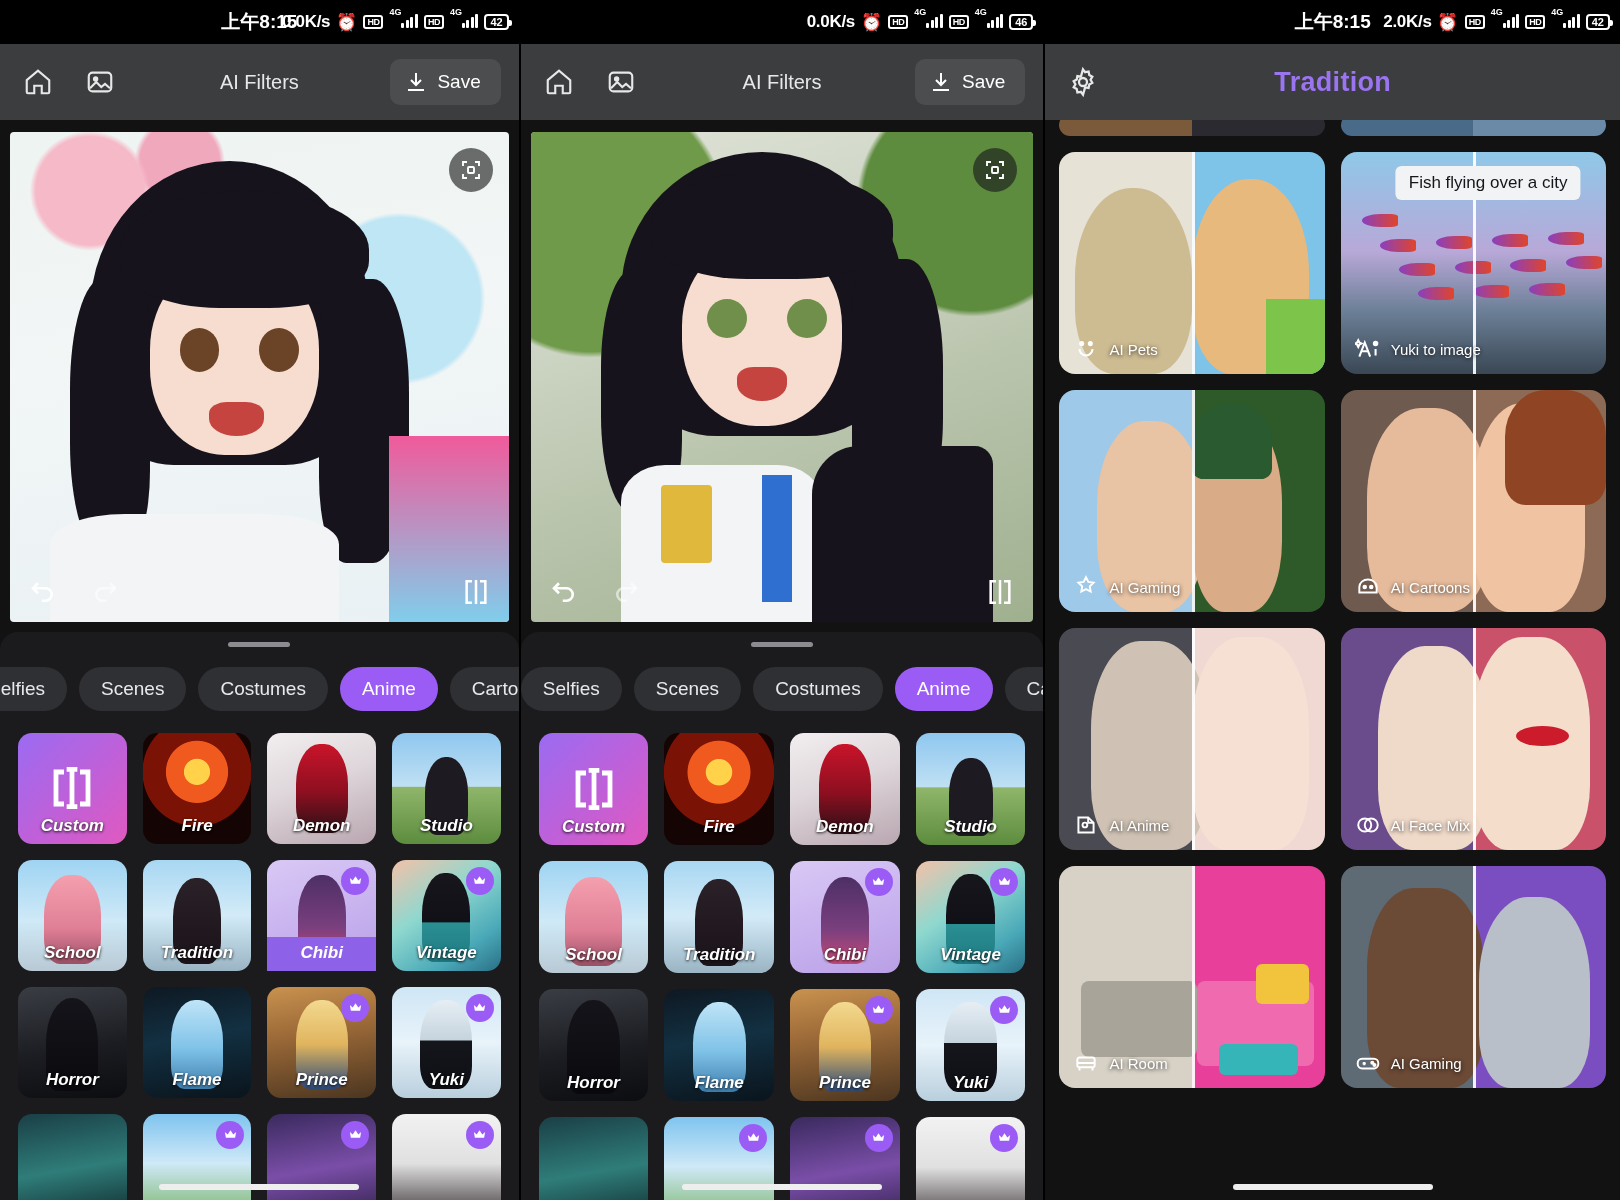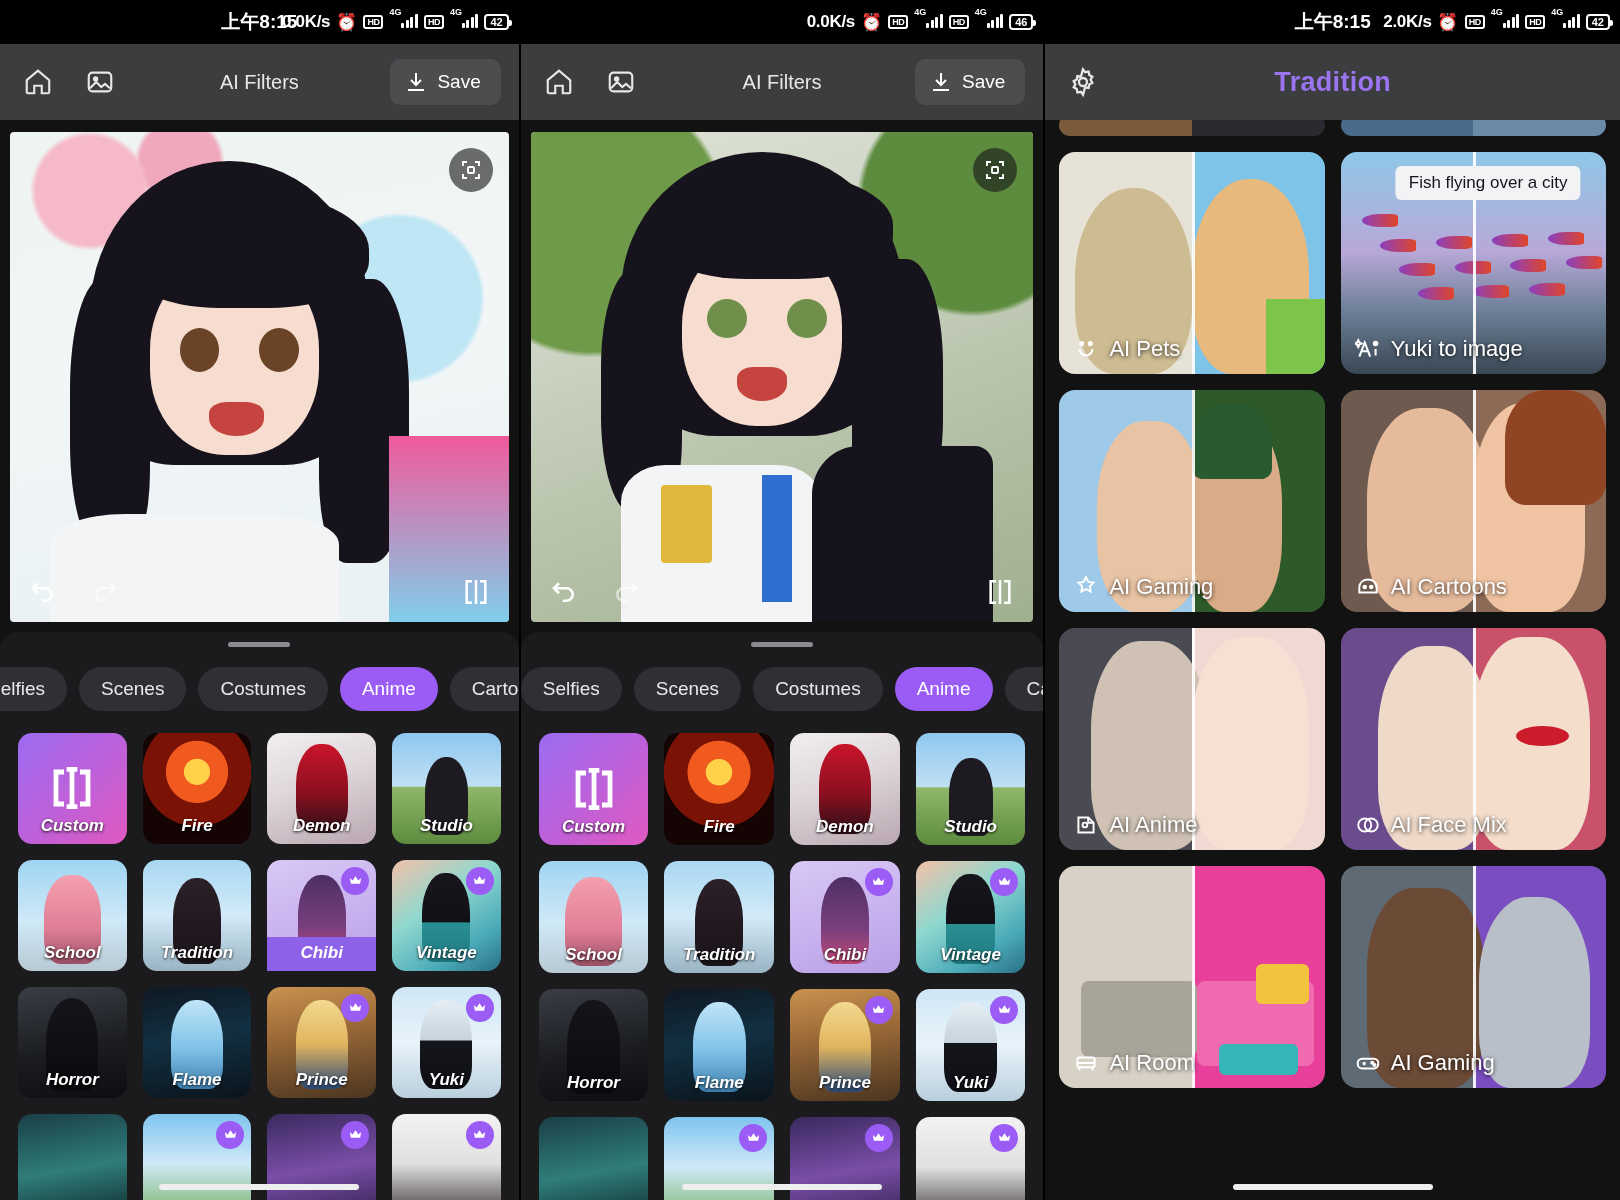--- a/index.html
+++ b/index.html
@@ -132,21 +132,21 @@
   .t-r4b{background:linear-gradient(180deg,#7fc4ef 0%,#cfe9f7 45%,#6fae58 100%);}
   .t-r4c{background:linear-gradient(170deg,#3a2a5e 0%,#7a4ea8 50%,#2a1d44 100%);}
   .t-r4d{background:linear-gradient(180deg,#f2f2f2 0%,#e0e0e0 45%,#2a2226 100%);}
 
   
   .home { position:absolute; top:120px; left:0; right:0; bottom:0; overflow:hidden; padding:0 14px; }
   .home-grid { display:grid; grid-template-columns:1fr 1fr; gap:16px; }
   .card { position:relative; border-radius:16px; overflow:hidden; height:222px; background:#222; }
   .card.peek { height:22px; margin-top:-6px; }
   .card-label { position:absolute; left:14px; bottom:12px; display:flex; align-items:center;
-                gap:10px; color:#fff; font-size:22px;
+                gap:10px; color:#fff; font-size:15px;
                 text-shadow:0 1px 4px rgba(0,0,0,.85); }
   .prompt-chip { position:absolute; top:14px; left:50%; transform:translateX(-42%);
                  background:#f2f3f5; color:#15161a; font-size:17px; padding:7px 13px;
                  border-radius:6px; white-space:nowrap; }
   .splitline { position:absolute; top:0; bottom:0; left:50%; width:3px; background:rgba(255,255,255,.92); }
 
   .c-pets{background:linear-gradient(90deg,#e7e2d6 0 50%,#7ec3e8 50% 100%);}
   .c-pets .dogL{position:absolute;left:6%;top:16%;width:44%;height:84%;background:#cdbb92;border-radius:48% 48% 34% 34%;}
   .c-pets .dogR{position:absolute;left:50%;top:12%;width:44%;height:88%;background:#e8b97c;border-radius:48% 48% 34% 34%;}
   .c-pets .grass{position:absolute;right:0;bottom:0;width:22%;height:34%;background:#7cc44a;}

